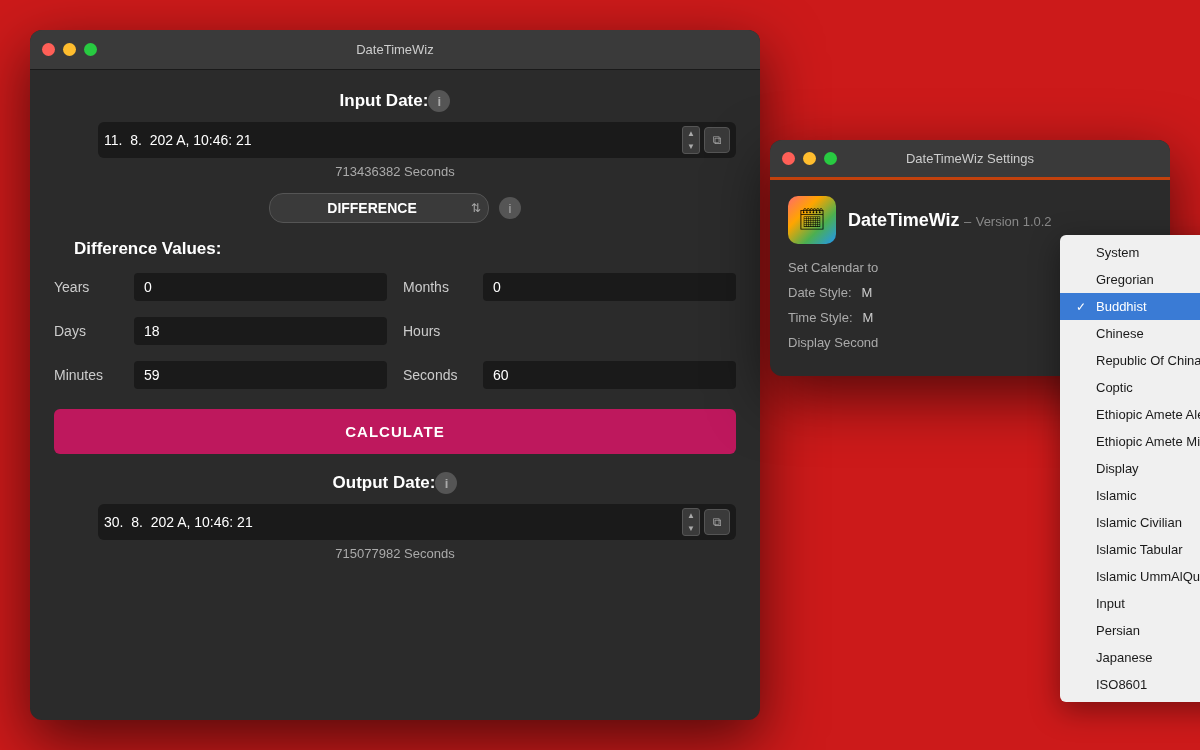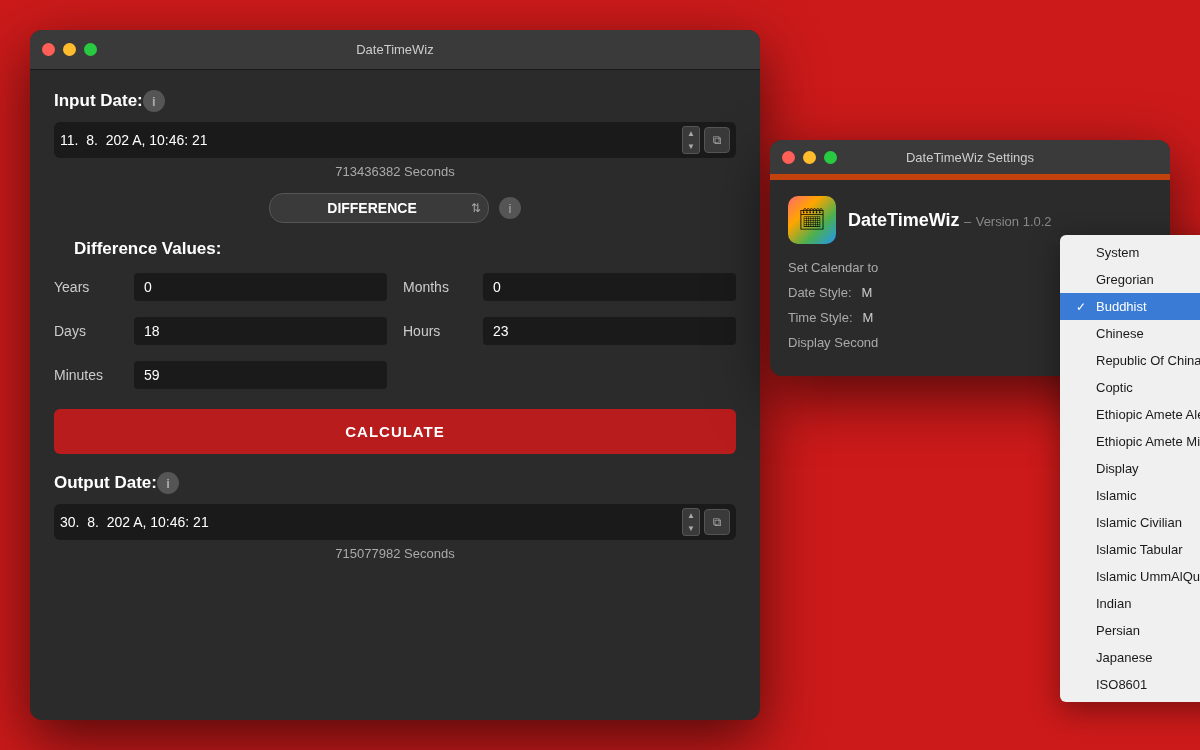--- a/index.html
+++ b/index.html
@@ -69,21 +69,21 @@
     }
 
     
     .section-label {
       color: #ffffff;
       font-size: 17px;
       font-weight: 700;
       margin-bottom: 10px;
       display: flex;
       align-items: center;
-      justify-content: flex-start;
+      justify-content: center;
     }
 
     .info-icon {
       width: 22px;
       height: 22px;
       border-radius: 50%;
       background: #555;
       color: #aaa;
       font-size: 13px;
       display: flex;
@@ -94,20 +94,21 @@
 
     
     .input-row {
       display: flex;
       align-items: center;
       gap: 4px;
       background: #1a1a1a;
       border-radius: 6px;
       padding: 0 6px;
       height: 36px;
+      margin-left: 44px;
     }
 
     .input-row input {
       flex: 1;
       background: transparent;
       border: none;
       color: #ffffff;
       font-size: 14px;
       outline: none;
     }
@@ -229,21 +230,21 @@
       border-radius: 4px;
       color: #ffffff;
       font-size: 14px;
       padding: 6px 10px;
       outline: none;
     }
 
     
     .calc-btn {
       width: 100%;
-      background: #b91c1c;
+      background: #be185d;
       border: none;
       border-radius: 6px;
       color: #ffffff;
       font-size: 15px;
       font-weight: 600;
       letter-spacing: 1px;
       padding: 14px;
       cursor: pointer;
       margin-bottom: 18px;
     }
@@ -260,21 +261,21 @@
       overflow: visible;
     }
 
     .settings-titlebar {
       background: #3a3a3a;
       height: 40px;
       display: flex;
       align-items: center;
       justify-content: center;
       position: relative;
-      border-bottom: 6px solid #c2410c;
+      border-bottom: 3px solid #c2410c;
       border-radius: 12px 12px 0 0;
     }
 
     .settings-titlebar .titlebar-buttons {
       left: 12px;
     }
 
     .settings-titlebar-title {
       color: #cccccc;
       font-size: 13px;
@@ -428,28 +429,31 @@
         <input class="diff-field-value" type="text" value="0" style="">
       </div>
 
       <div class="diff-field">
         <span class="diff-field-label">Days</span>
         <input class="diff-field-value" type="text" value="18" style="">
       </div>
 
       <div class="diff-field">
         <span class="diff-field-label">Hours</span>
-        <input class="diff-field-value" type="text" value="23" style="">
       </div>
 
       <div class="diff-field">
         <span class="diff-field-label">Minutes</span>
         <input class="diff-field-value" type="text" value="59" style="">
       </div>
 
+      <div class="diff-field">
+        <span class="diff-field-label">Seconds</span>
+        <input class="diff-field-value" type="text" value="60" style="">
+      </div>
     </div>
 
     
     <button class="calc-btn">CALCULATE</button>
 
     
     <div class="section-label">
       <span>Output Date:</span>
       <div class="info-icon">i</div>
     </div>
@@ -560,21 +564,21 @@
       <div class="dropdown-item">
         <span class="checkmark"></span>
         <span>Islamic Tabular</span>
       </div>
       <div class="dropdown-item">
         <span class="checkmark"></span>
         <span>Islamic UmmAlQura</span>
       </div>
       <div class="dropdown-item">
         <span class="checkmark"></span>
-        <span>Indian</span>
+        <span>Input</span>
       </div>
       <div class="dropdown-item">
         <span class="checkmark"></span>
         <span>Persian</span>
       </div>
       <div class="dropdown-item">
         <span class="checkmark"></span>
         <span>Japanese</span>
       </div>
       <div class="dropdown-item">

